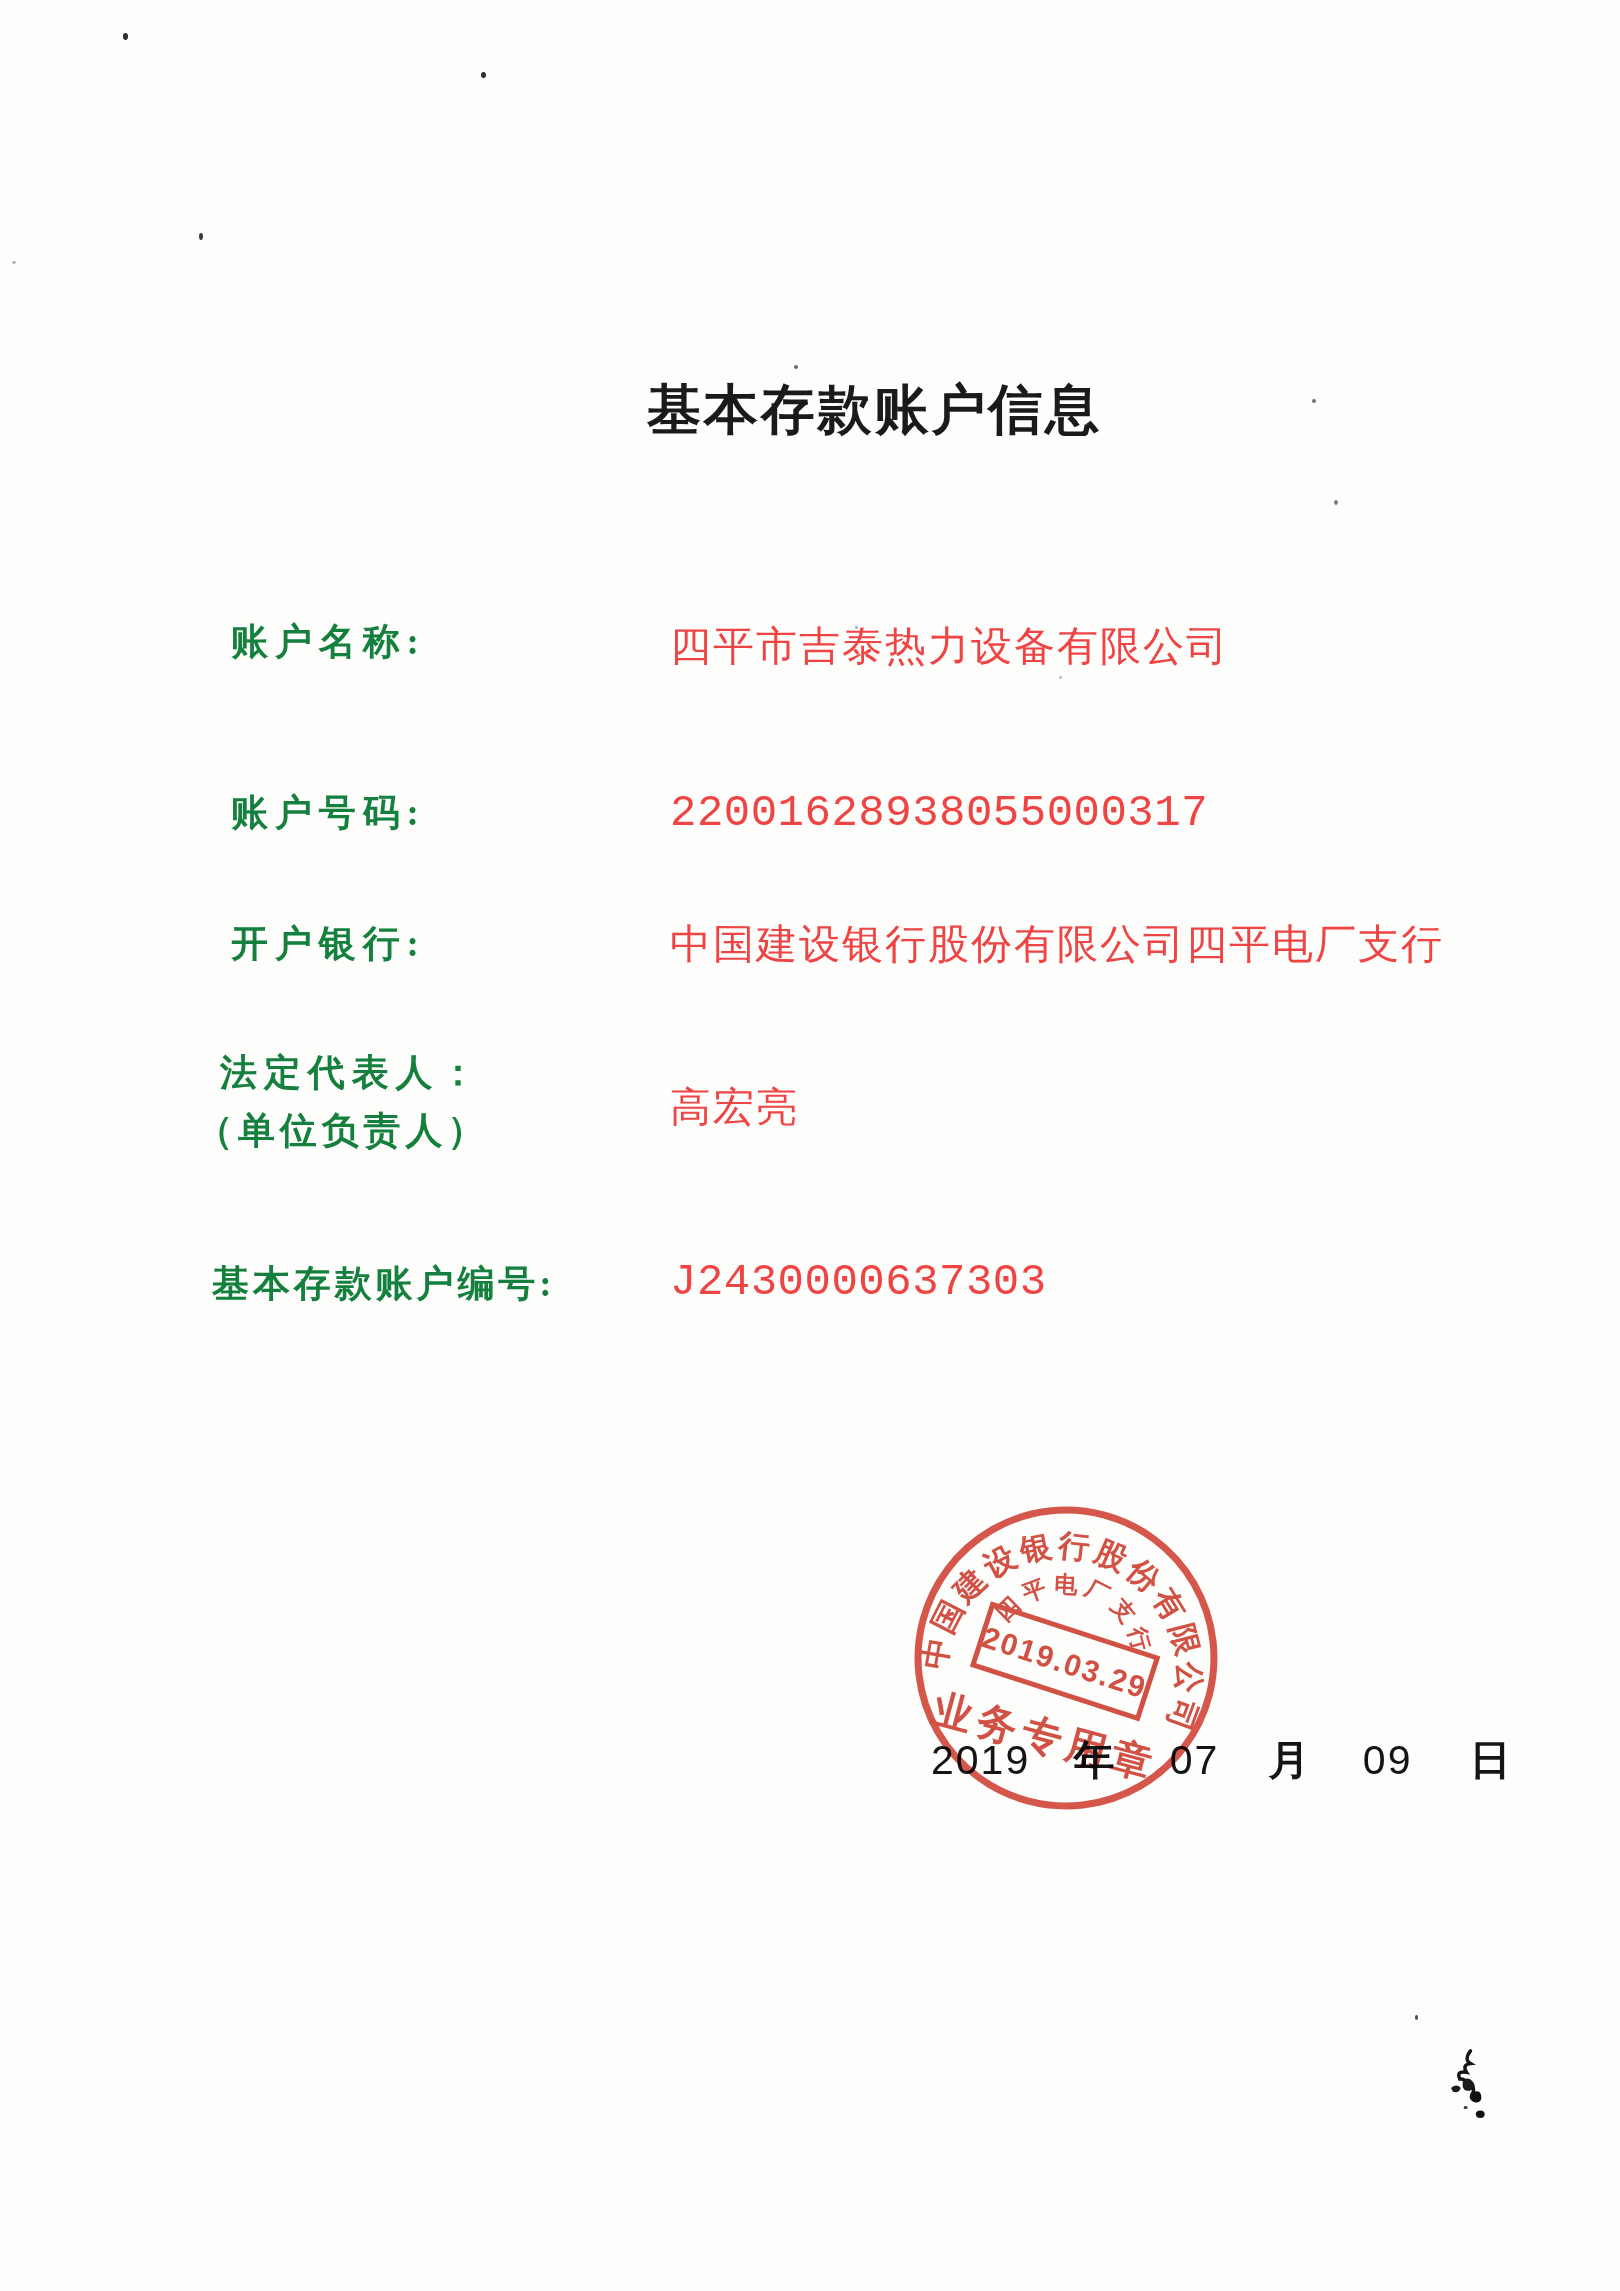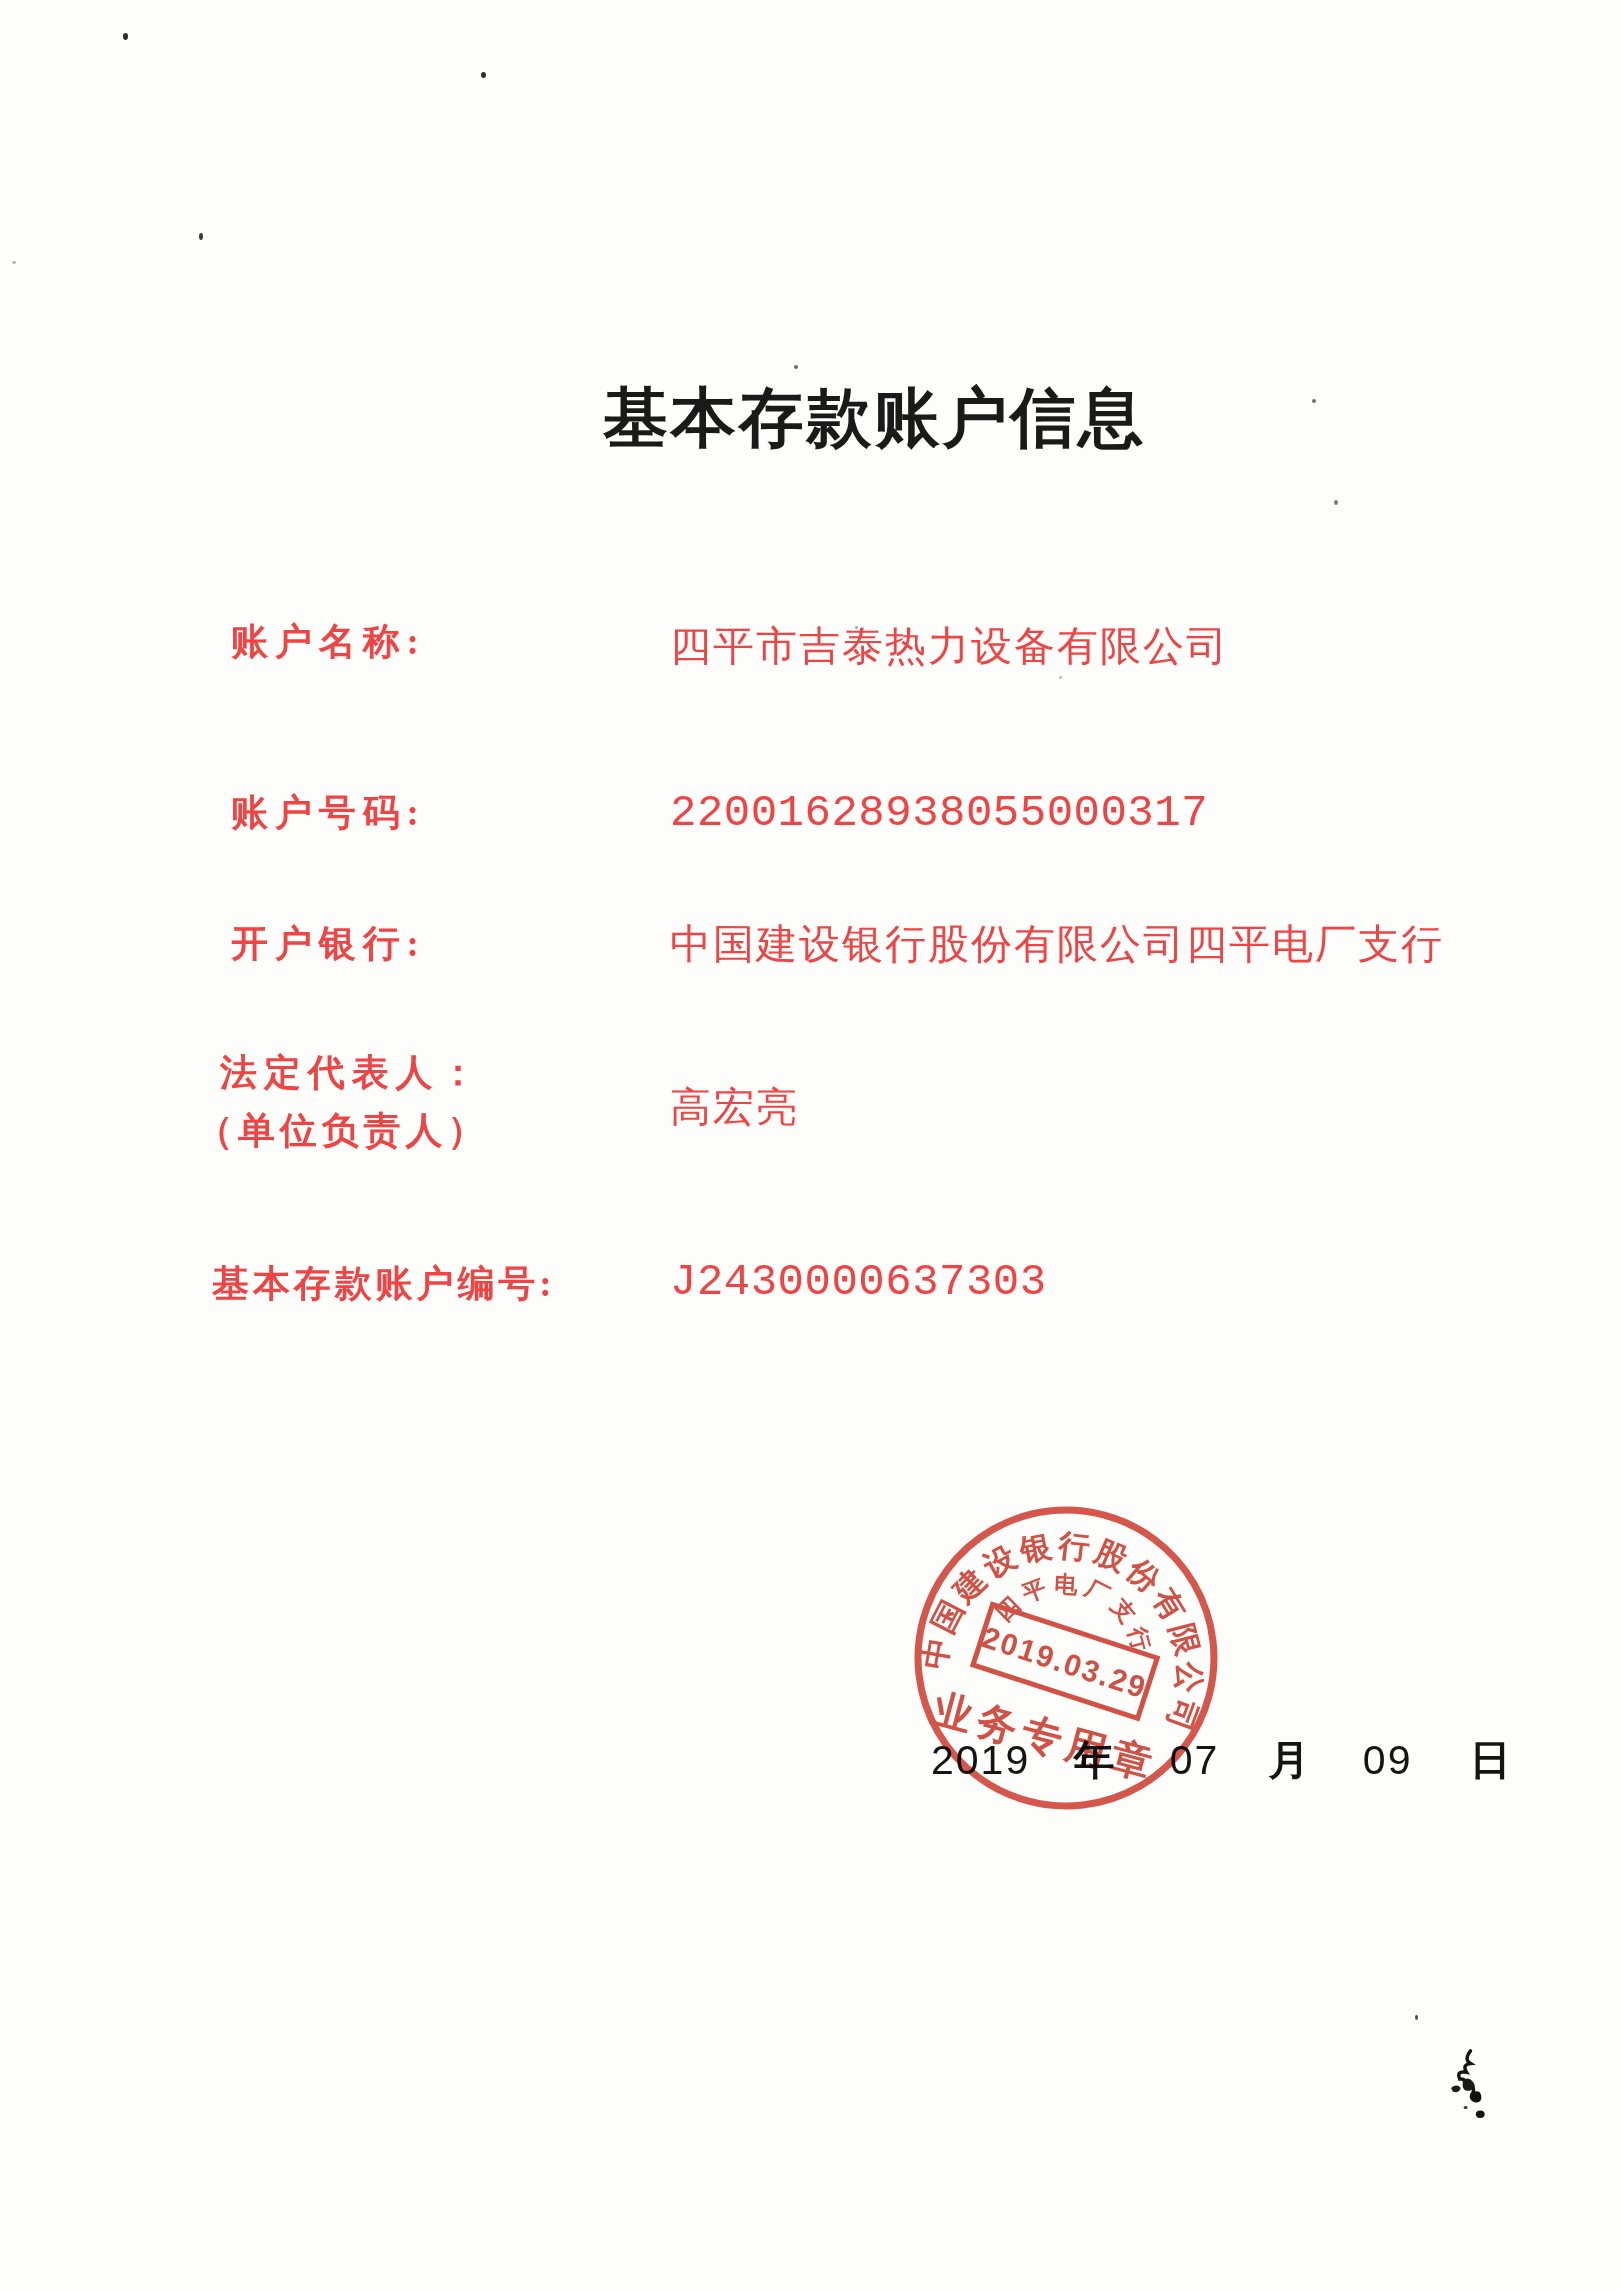--- a/index.html
+++ b/index.html
@@ -7,28 +7,28 @@
     position:relative;
     width:1620px;height:2292px;
     margin:0 auto;
     background:#fdfdfc;
     overflow:hidden;
     font-family:"Liberation Serif", serif;
     color:#1c1c1c;
   }
   .doc-title{
     position:absolute; left:600px; top:374px; width:549px;
-    font-size:65px; font-weight:700; letter-spacing:2.9px;
+    font-size:54px; font-weight:700; letter-spacing:2.9px;
     color:#1a1a1a; white-space:nowrap;
     text-align:center;
   }
   .field-label{
     position:absolute;
     font-size:37px; font-weight:700; letter-spacing:6.9px;
-    color:#ef4444; white-space:nowrap;
+    color:#15803d; white-space:nowrap;
   }
   .field-value{
     position:absolute; left:670px;
     font-size:41px; font-weight:400; letter-spacing:2px;
     color:#ef4444; white-space:nowrap;
   }
   .field-value.numeric{
     font-family:Liberation Mono, monospace;
     font-size:44px; letter-spacing:0.5px; font-weight:400;
   }

